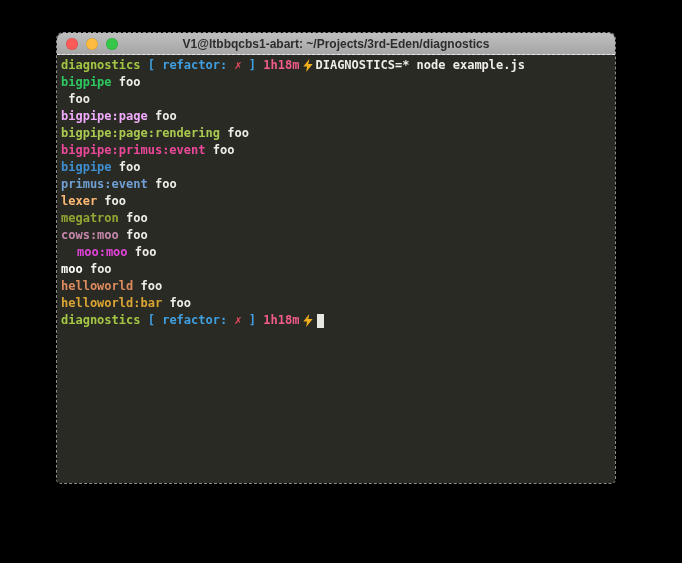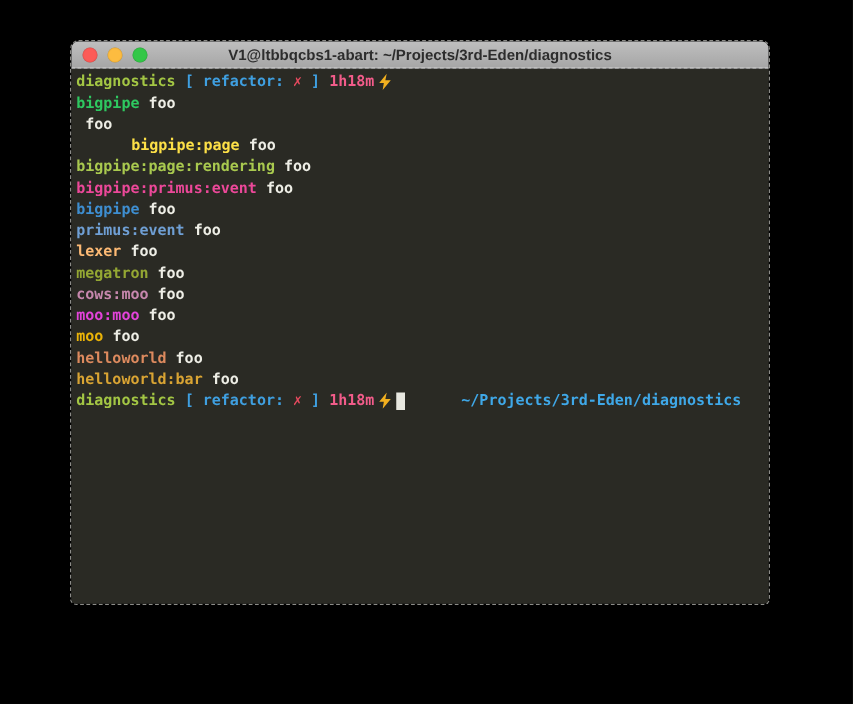--- a/index.html
+++ b/index.html
@@ -108,32 +108,32 @@
     <div class="traffic-lights">
       <div class="light close"></div>
       <div class="light minimize"></div>
       <div class="light zoom"></div>
     </div>
     <div class="title">V1@ltbbqcbs1-abart: ~/Projects/3rd-Eden/diagnostics</div>
   </div>
   <div class="terminal">
       <div class="term-line"><span style="color: rgb(163, 198, 68);">diagnostics</span><span style="color: rgb(63, 159, 224);"> [ refactor: </span><span style="color: rgb(232, 74, 95);">✗</span><span style="color: rgb(63, 159, 224);"> ] </span><span style="color: rgb(242, 92, 138);">1h18m</span><span class="bolt-icon"><svg width="10" height="13" viewBox="0 0 10 14">
             <polygon points="6.5,0 0,8 4,8 3,14 10,5.5 5.3,5.5" fill="#f2b01f"></polygon>
-          </svg></span></div>
+          </svg></span><span style="color: rgb(238, 238, 230);">DIAGNOSTICS=* node example.js</span></div>
       <div class="term-line"><span style="color: rgb(46, 200, 96);">bigpipe</span><span style="color: rgb(238, 238, 230);"> foo</span></div>
       <div class="term-line"><span style="color: rgb(238, 238, 230);"> foo</span></div>
-      <div class="term-line"><span style="color: #fde047; margin-left: 44px;">bigpipe:page</span><span style="color: rgb(238, 238, 230);"> foo</span></div>
+      <div class="term-line"><span style="color: #f0abfc;">bigpipe:page</span><span style="color: rgb(238, 238, 230);"> foo</span></div>
       <div class="term-line"><span style="color: rgb(169, 201, 79);">bigpipe:page:rendering</span><span style="color: rgb(238, 238, 230);"> foo</span></div>
       <div class="term-line"><span style="color: #ec4899;">bigpipe:primus:event</span><span style="color: rgb(238, 238, 230);"> foo</span></div>
       <div class="term-line"><span style="color: rgb(62, 142, 208);">bigpipe</span><span style="color: rgb(238, 238, 230);"> foo</span></div>
       <div class="term-line"><span style="color: rgb(111, 159, 212);">primus:event</span><span style="color: rgb(238, 238, 230);"> foo</span></div>
       <div class="term-line"><span style="color: #fdba74;">lexer</span><span style="color: rgb(238, 238, 230);"> foo</span></div>
       <div class="term-line"><span style="color: rgb(148, 167, 51);">megatron</span><span style="color: rgb(238, 238, 230);"> foo</span></div>
       <div class="term-line"><span style="color: rgb(198, 135, 173);">cows:moo</span><span style="color: rgb(238, 238, 230);"> foo</span></div>
-      <div class="term-line"><span style="color: rgb(227, 67, 218);">moo:moo</span><span style="color: rgb(238, 238, 230);"> foo</span></div>
-      <div class="term-line"><span style="color: #eab308;">moo</span><span style="color: rgb(238, 238, 230);"> foo</span></div>
+      <div class="term-line"><span style="color: rgb(227, 67, 218); margin-left: 16px;">moo:moo</span><span style="color: rgb(238, 238, 230);"> foo</span></div>
+      <div class="term-line"><span style="color: #ffffff;">moo</span><span style="color: rgb(238, 238, 230);"> foo</span></div>
       <div class="term-line"><span style="color: rgb(221, 138, 94);">helloworld</span><span style="color: rgb(238, 238, 230);"> foo</span></div>
       <div class="term-line"><span style="color: rgb(217, 164, 51); text-align: right;">helloworld:bar</span><span style="color: rgb(238, 238, 230);"> foo</span></div>
       <div class="term-line"><span style="color: rgb(163, 198, 68);">diagnostics</span><span style="color: rgb(63, 159, 224);"> [ refactor: </span><span style="color: rgb(232, 74, 95);">✗</span><span style="color: rgb(63, 159, 224);"> ] </span><span style="color: rgb(242, 92, 138);">1h18m</span><span class="bolt-icon"><svg width="10" height="13" viewBox="0 0 10 14">
             <polygon points="6.5,0 0,8 4,8 3,14 10,5.5 5.3,5.5" fill="#f2b01f"></polygon>
-          </svg></span><span class="cursor"></span><span class="right-prompt" style="color: rgb(63, 168, 232);">~/Projects/3rd-Eden/diagnostics</span></div>
+          </svg></span><span class="cursor"></span></div>
     </div>
 </div>
 
 </body></html>

